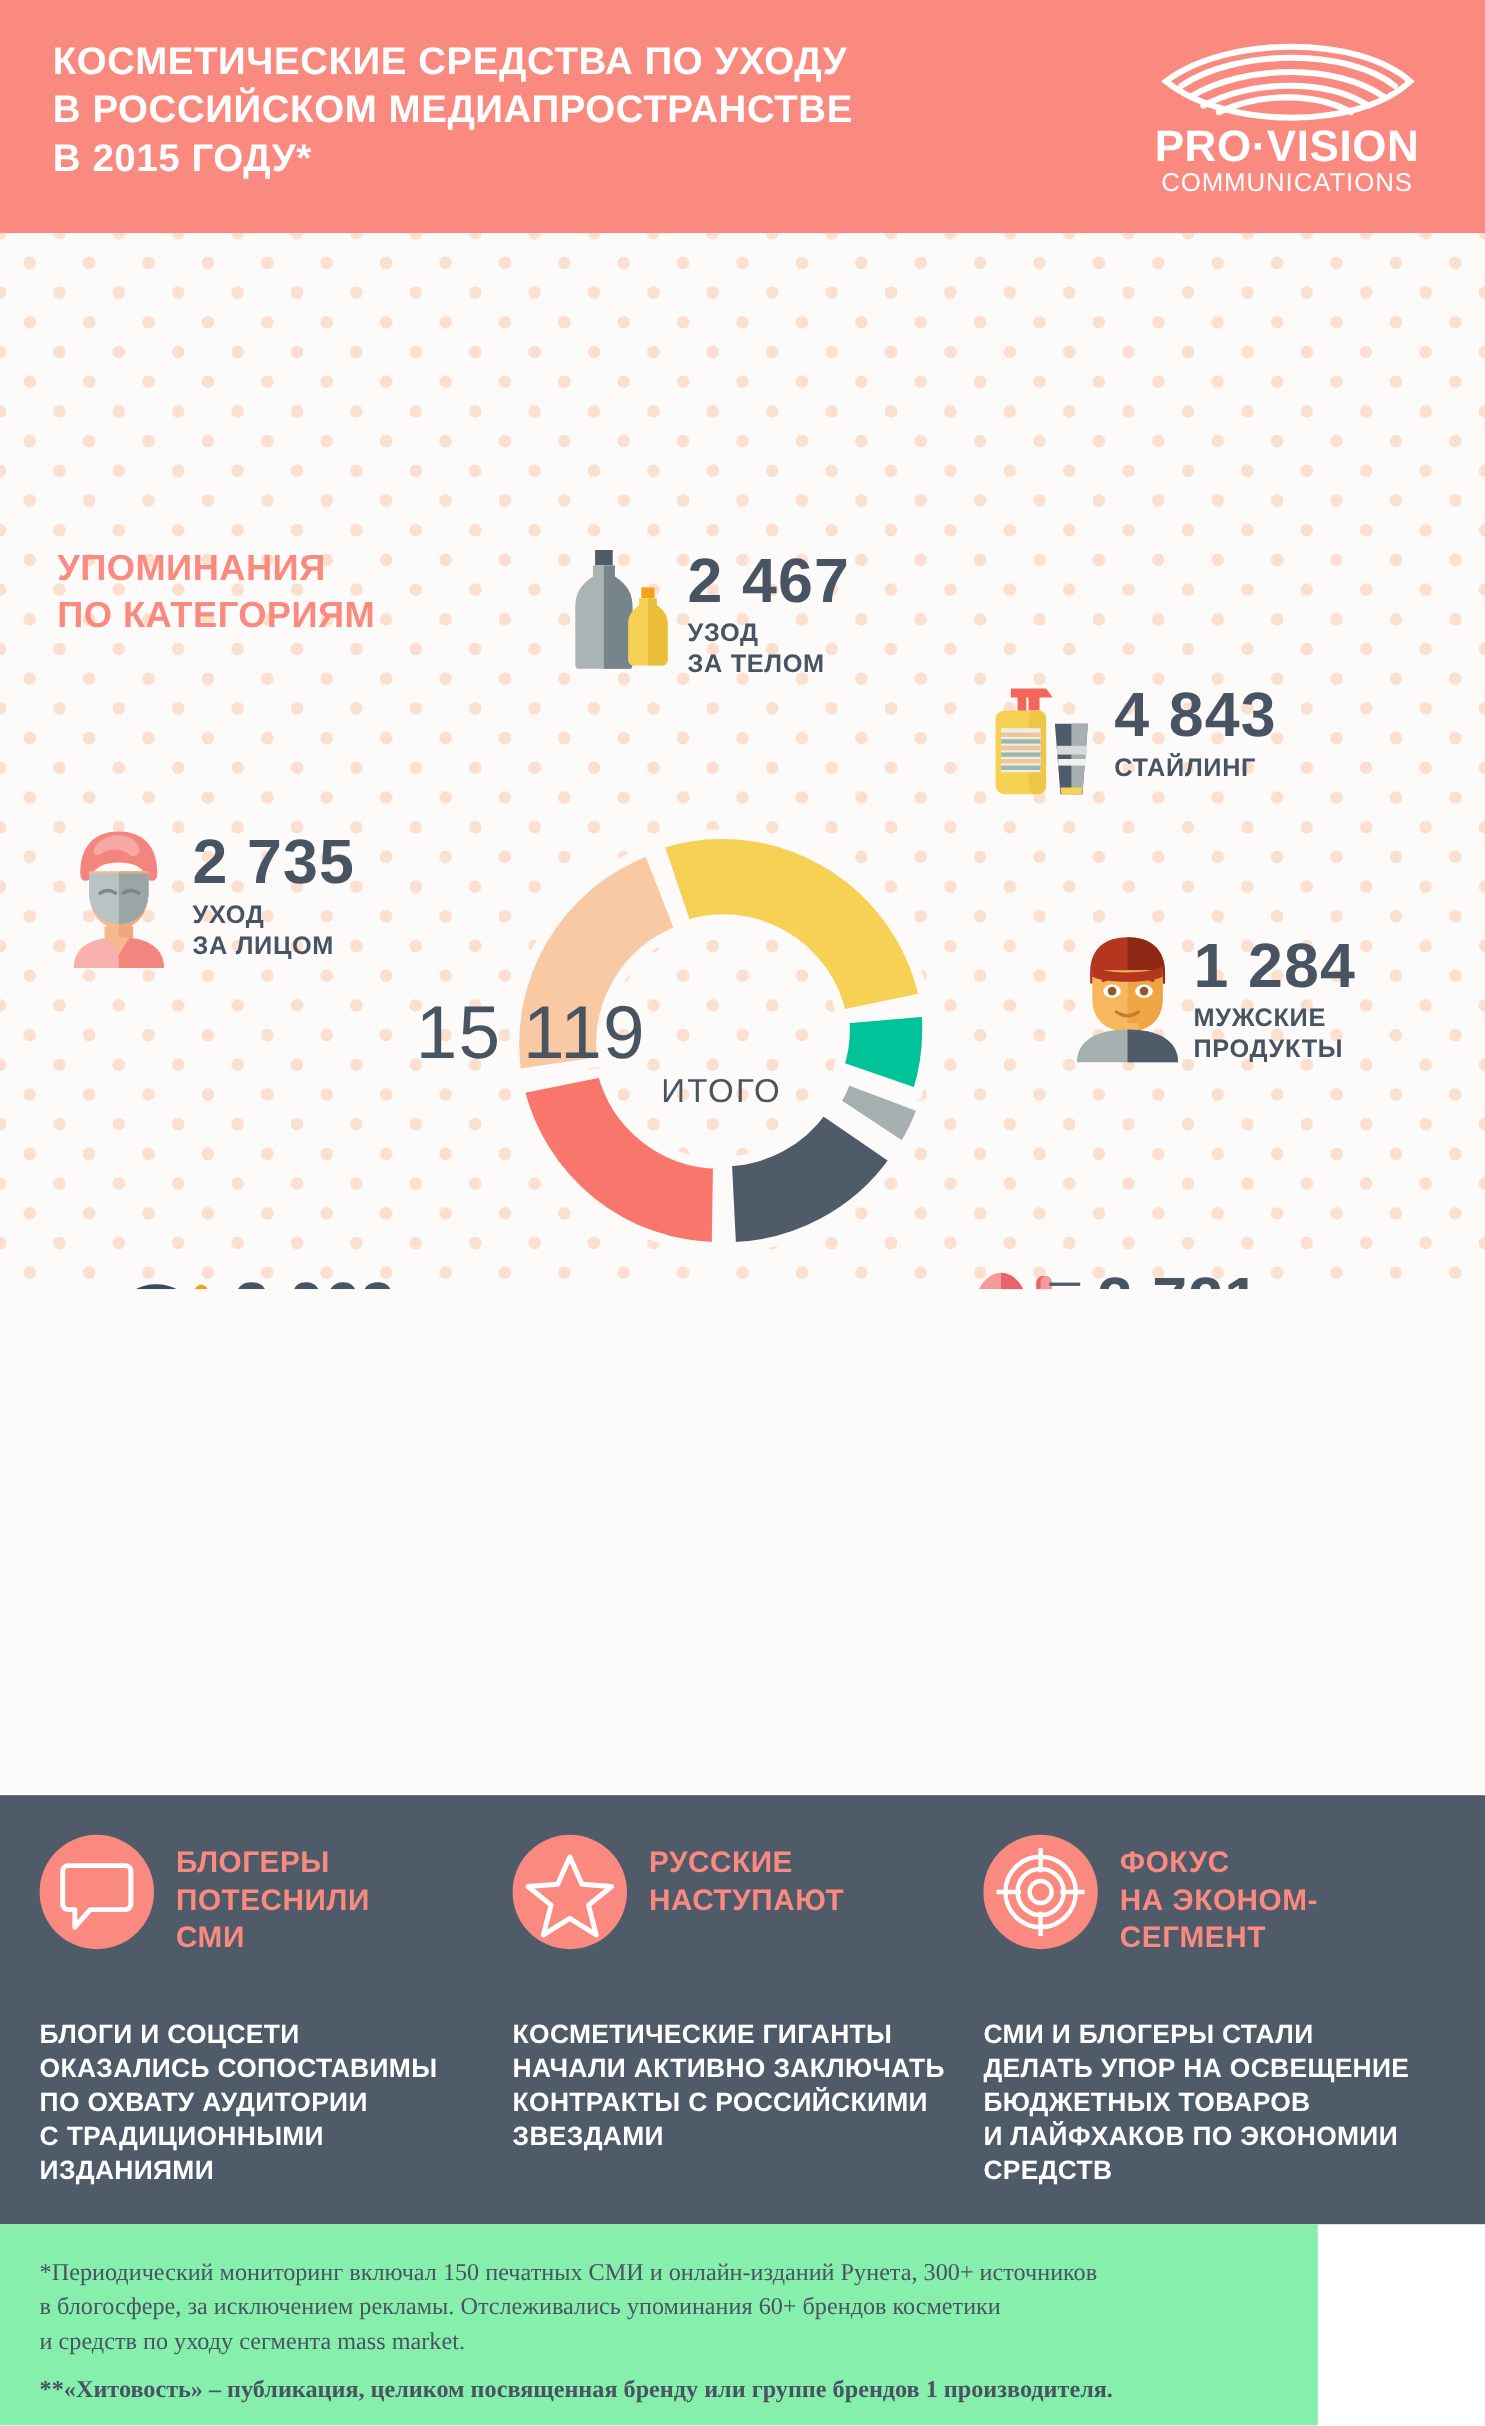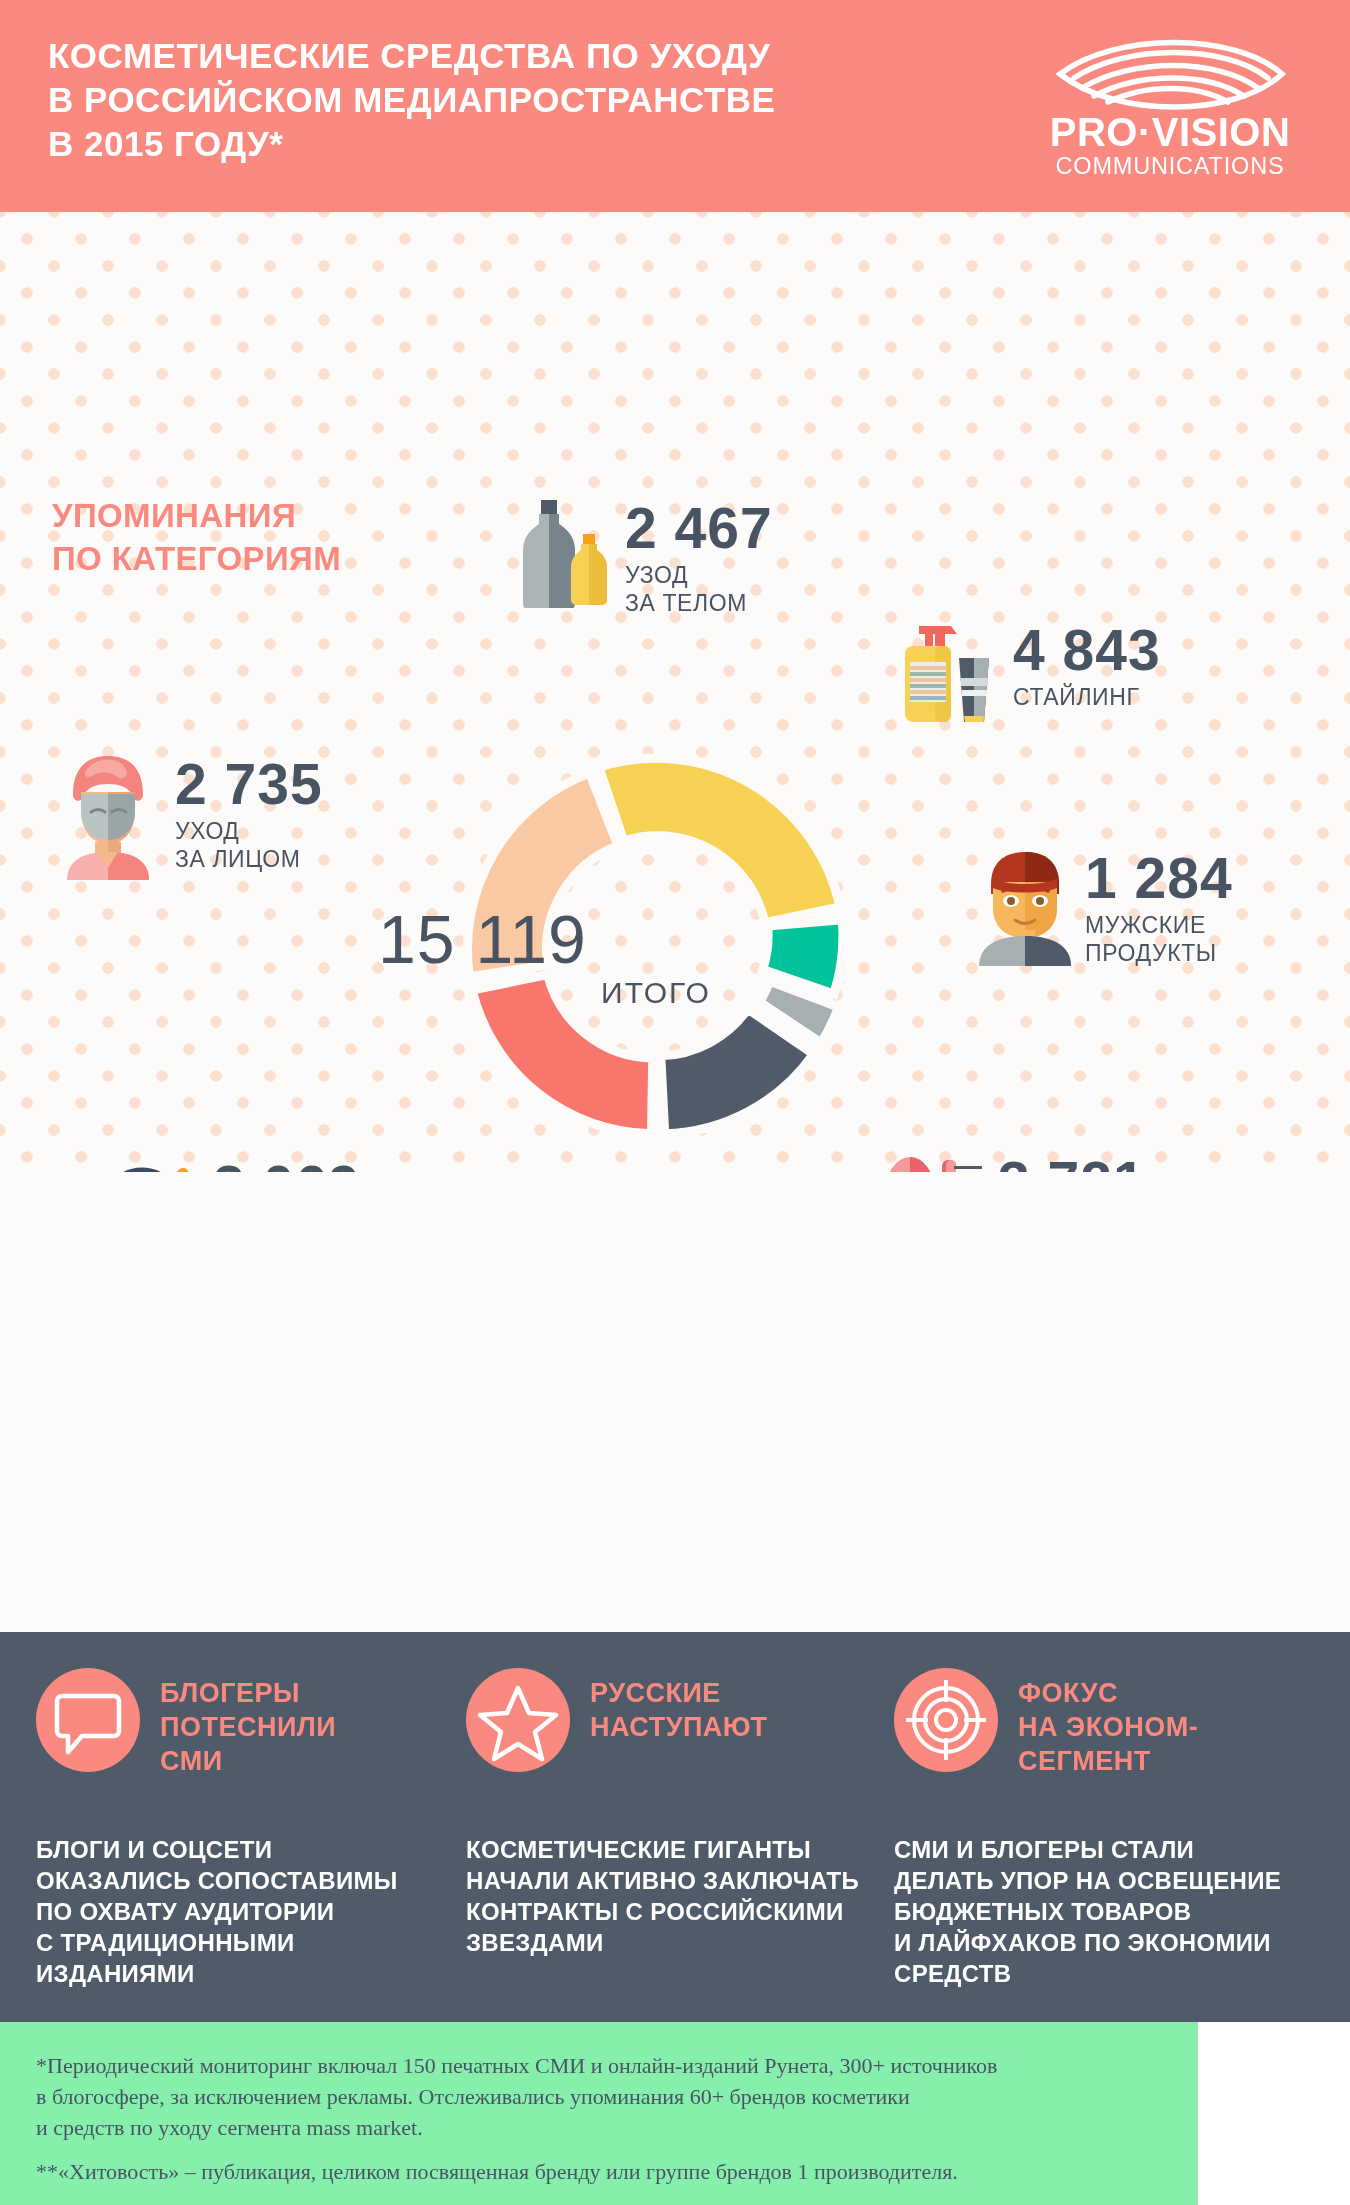--- a/index.html
+++ b/index.html
@@ -58,21 +58,21 @@
     font-size:68px;font-weight:normal;color:#495463;letter-spacing:1px;
   }
   .donut-center-sub{
     position:absolute;left:0;right:0;top:308px;text-align:center;
     font-size:30px;color:#495463;letter-spacing:2px;font-weight:300;
   }
 
   
   .stat{position:absolute;}
   .stat .num{font-size:57px;font-weight:bold;color:#495463;letter-spacing:1px;line-height:60px;white-space:nowrap;}
-  .stat .lbl{font-size:23px;font-weight:normal;color:#495463;line-height:28px;letter-spacing:.6px;text-transform:uppercase;white-space:pre-line;margin-top:3px;}
+  .stat .lbl{font-size:23px;font-weight:bold;color:#495463;line-height:28px;letter-spacing:.6px;text-transform:uppercase;white-space:pre-line;margin-top:3px;}
   .stat .ico{position:absolute;}
 
   .s-body{left:515px;top:286px;}
   .s-body .txt{margin-left:110px;}
   .s-style{left:895px;top:408px;}
   .s-style .txt{margin-left:118px;}
   .s-face{left:55px;top:542px;}
   .s-face .txt{margin-left:120px;}
   .s-men{left:975px;top:636px;}
   .s-men .txt{margin-left:110px;}
@@ -115,21 +115,21 @@
 
   
   .foot{position:absolute;left:0;top:2022px;width:1198px;height:183px;background:#86efac;}
   .foot p{
     position:absolute;left:36px;width:1290px;margin:0;
     color:#495463;font-size:22px;line-height:31px;
     font-family:"Liberation Serif", serif;
     white-space:pre-line;
   }
   .fn1{top:28px;}
-  .fn2{top:134px;}
+  .fn2{top:134px;font-weight:bold;}
 </style>
 </head>
 <body>
 
 <div class="page">
 
   <div class="header">
     <div class="header-title">КОСМЕТИЧЕСКИЕ СРЕДСТВА ПО УХОДУ
 В РОССИЙСКОМ МЕДИАПРОСТРАНСТВЕ
 В 2015 ГОДУ*</div>

